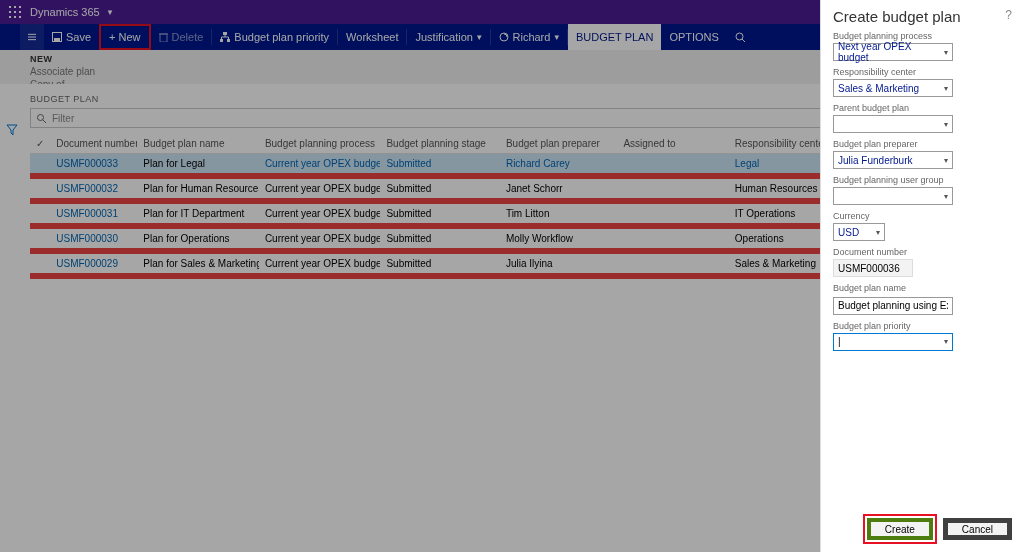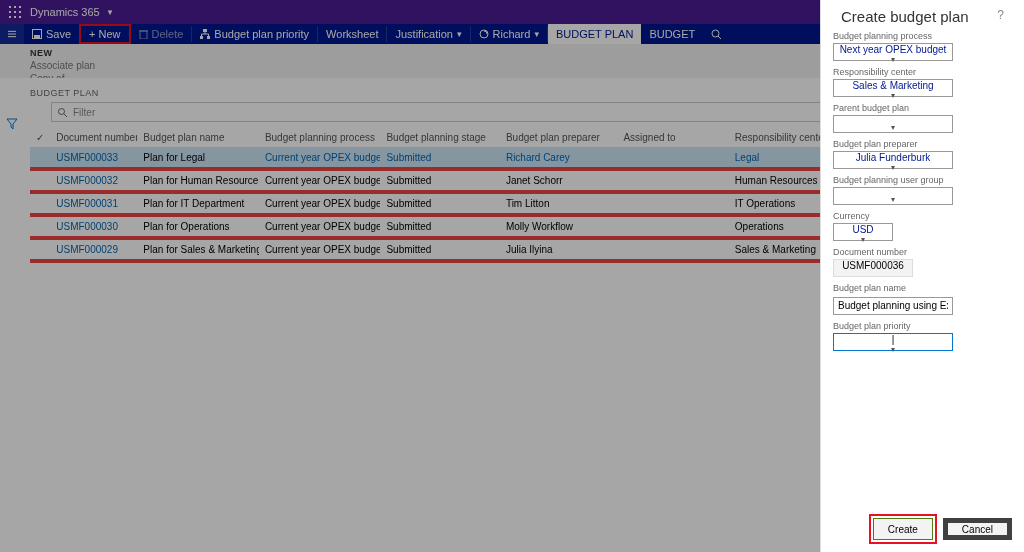--- a/index.html
+++ b/index.html
@@ -9,75 +9,75 @@
 .main-area { position: absolute; left: 0; top: 0; width: 820px; height: 552px; }
 .dim { position: absolute; inset: 0; background: rgba(0,0,0,0.35); pointer-events: none; z-index: 50; }
 
 
 .topbar { height: 24px; background: #4c1d95; color: #fff; display: flex; align-items: center; padding: 0 6px; font-size: 11px; }
 .topbar .waffle { width: 18px; height: 18px; display: flex; align-items: center; justify-content: center; margin-right: 6px; cursor: pointer; }
 .topbar .brand { margin-right: 4px; }
 .chev-down { margin-left: 4px; font-size: 9px; }
 
 
-.actionbar { height: 20px; background: #00188f; color: #fff; display: flex; align-items: center; font-size: 11px; }
+.actionbar { height: 26px; background: #00188f; color: #fff; display: flex; align-items: center; font-size: 11px; padding-left: 20px; }
 .actionbar .ab-item { display: flex; align-items: center; padding: 0 8px; height: 100%; cursor: pointer; white-space: nowrap; }
 .actionbar .ab-item.sel { background: #fff; color: #00188f; }
 .actionbar .sep { width: 1px; height: 16px; background: rgba(255,255,255,0.15); }
 .ab-hamburger { width: 24px; justify-content: center; background: rgba(255,255,255,0.08); }
 .red-highlight { border: 2px solid #e81123; }
 
 
 .utilrow { height: 34px; background: #f3f2f1; display: flex; padding: 4px 0 0 30px; font-size: 10px; color: #555; }
 .utilrow .col { margin-right: 60px; }
 .utilrow .hdr { font-weight: 600; color: #333; font-size: 9px; letter-spacing: 0.5px; }
 .utilrow .lnk { margin-top: 2px; color: #777; }
 
 
 .content { position: relative; padding: 10px 0 0 30px; background: #fff; height: calc(552px - 24px - 26px - 34px); }
 .filter-icon-col { position: absolute; left: 6px; top: 40px; width: 18px; color: #0078d4; font-size: 12px; }
 .section-name { font-size: 9px; letter-spacing: 0.5px; color: #666; }
-.filter-box { margin-top: 4px; height: 20px; width: 840px; border: 1px solid #c8c8c8; display: flex; align-items: center; padding: 0 6px; font-size: 10px; color: #888; margin-left: 21px; }
+.filter-box { margin-top: 4px; height: 20px; width: 840px; border: 1px solid #c8c8c8; display: flex; align-items: center; padding: 0 6px; font-size: 10px; color: #888; }
 .filter-box .mag { margin-right: 6px; font-size: 10px; color: #555; }
 
 table.grid { border-collapse: collapse; margin-top: 6px; width: 790px; font-size: 10px; table-layout: fixed; }
 table.grid th { text-align: left; font-weight: 400; color: #555; padding: 4px 6px; border-bottom: 1px solid #e1e1e1; white-space: nowrap; overflow: hidden; }
-table.grid td { padding: 4px 6px; border-bottom: 4px solid #ef4444; white-space: nowrap; overflow: hidden; }
+table.grid td { padding: 4px 6px; border-bottom: 6px solid #ef4444; white-space: nowrap; overflow: hidden; }
 table.grid tr.selrow td { background: #cde6f7; }
 .link { color: #0066b3; }
 .col-chk { width: 20px; }
 .col-doc { width: 86px; }
 .col-name { width: 120px; }
 .col-proc { width: 120px; }
 .col-stage { width: 118px; }
 .col-prep { width: 116px; }
 .col-asgn { width: 110px; }
 .col-resp { width: 90px; }
 
 
 .panel { position: absolute; right: 0; top: 0; width: 204px; height: 552px; background: #fff; border-left: 1px solid #ddd; z-index: 100; display: flex; flex-direction: column; }
-.panel-h { display: flex; align-items: flex-start; justify-content: space-between; padding: 8px 20px 4px; }
+.panel-h { display: flex; align-items: flex-start; justify-content: space-between; padding: 8px 12px 4px; }
 .panel-h h2 { font-size: 15px; font-weight: 400; color: #333; }
 .panel-h .help { color: #888; font-size: 12px; cursor: pointer; }
 .panel-body { padding: 2px 12px; flex: 1; overflow: hidden; }
 .fld { margin-bottom: 6px; }
 .fld label { display: block; font-size: 9px; color: #666; margin-bottom: 2px; }
-.fld .ctl { height: 18px; border: 1px solid #999; font-size: 10px; padding: 0 4px; display: flex; align-items: center; justify-content: space-between; background: #fff; flex-direction: column; }
+.fld .ctl { height: 18px; border: 1px solid #999; font-size: 10px; padding: 0 4px; display: flex; align-items: center; justify-content: space-between; background: #fff; }
 .fld .ctl.wide { width: 120px; }
-.fld .ctl.narrow { width: 60px; }
+.fld .ctl.narrow { width: 52px; }
 .fld .ctl.ro { background: #f3f3f3; border-color: #ddd; justify-content: flex-start; width: 80px; }
 .fld input[type=text] { height: 18px; border: 1px solid #999; font-size: 10px; padding: 0 4px; width: 120px; }
 .fld .ctl .val.link { color: #00188f; }
 .dd-ar { font-size: 8px; color: #555; }
 .active-fld .ctl { border-color: #0078d4; }
 .caret { color: #000; }
 
 .panel-footer { padding: 8px 12px 12px; display: flex; justify-content: flex-end; gap: 10px; }
 .btn { height: 22px; padding: 0 14px; font-size: 10px; border: 5px solid #404040; background: #f3f3f3; cursor: pointer; display: flex; align-items: center; }
-.btn.primary { border: 1px solid #4d7c0f; }
+.btn.primary { border: 4px solid #4d7c0f; }
 .red-box { outline: 2px solid #e81123; outline-offset: 2px; }
 
 svg { display: block; }
 </style>
 </head>
 <body>
 
 <div class="main-area">
 
   <div class="topbar">
@@ -154,21 +154,21 @@
           <path d="M5 2 A3 3 0 0 1 8 5" stroke="#fff" fill="none"></path>
         </svg>
       <span>Richard</span>
       <span class="chev-down">▾</span>
     </div>
     <div class="sep"></div>
     <div class="ab-item sel">
       <span>BUDGET PLAN</span>
     </div>
     <div class="ab-item">
-      <span>BUDGET</span>
+      <span>OPTIONS</span>
     </div>
     <div class="ab-item">
       <svg width="11" height="11" viewBox="0 0 11 11">
           <circle cx="4.5" cy="4.5" r="3.5" fill="none" stroke="#fff"></circle>
           <line x1="7" y1="7" x2="10" y2="10" stroke="#fff"></line>
         </svg>
     </div>
   </div>
 
   <div class="utilrow">

